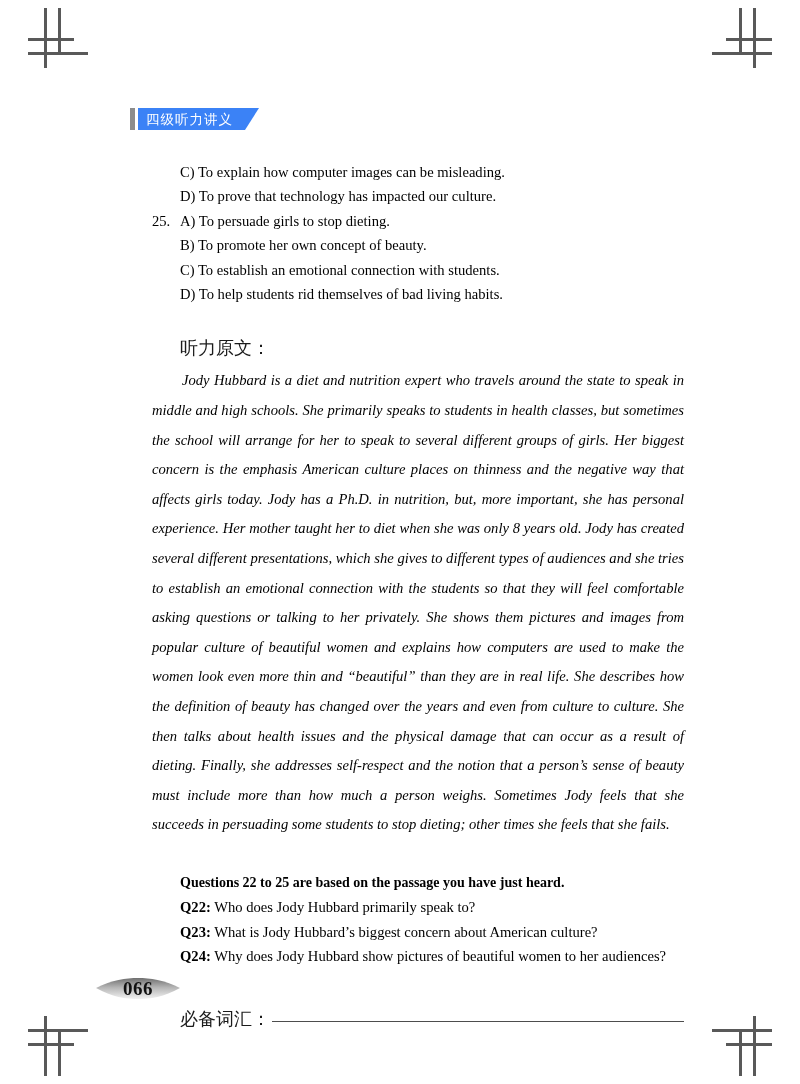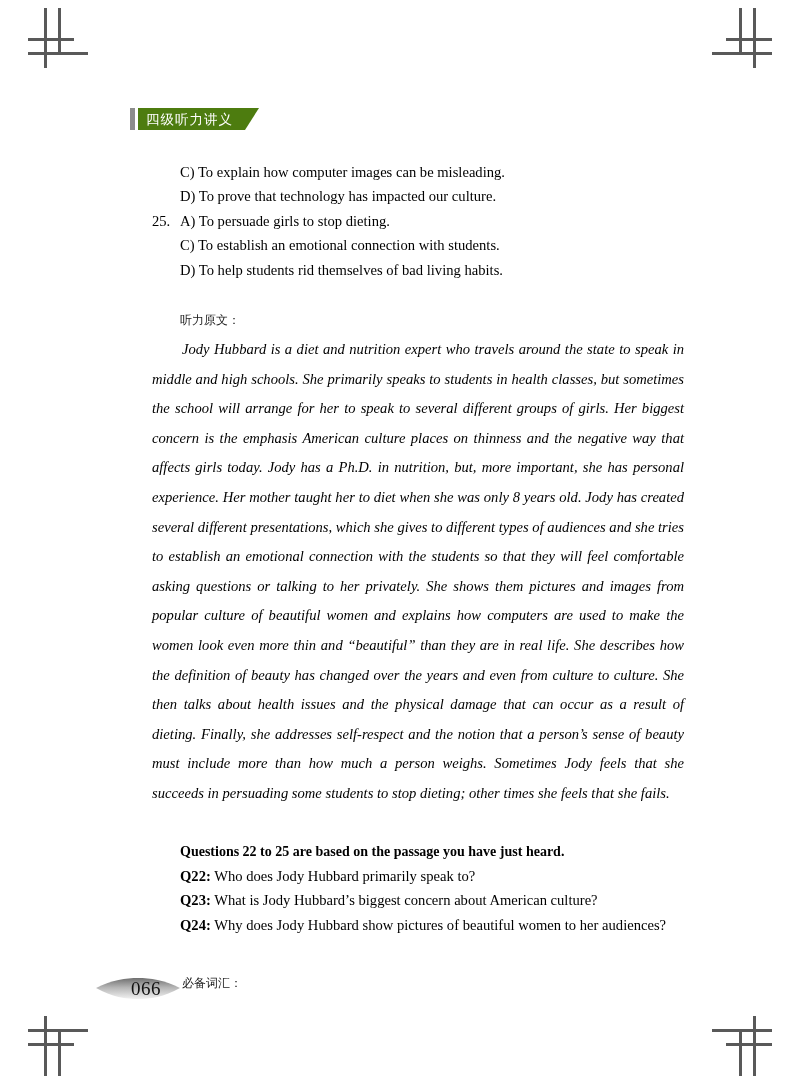--- a/index.html
+++ b/index.html
@@ -70,21 +70,21 @@
     display: flex;
     align-items: stretch;
     height: 22px;
   }
   .running-head .accent-bar {
     width: 5px;
     background: #8c8c8c;
     margin-right: 3px;
   }
   .running-head .banner {
-    background: #4d7c0f;
+    background: #3b82f6;
     color: #ffffff;
     font-family: "DejaVu Sans", "Liberation Sans", sans-serif;
     font-size: 13.5px;
     line-height: 22px;
     padding: 0 26px 0 8px;
     letter-spacing: 1px;
     white-space: nowrap;
     -webkit-clip-path: polygon(0 0, 100% 0, calc(100% - 14px) 100%, 0 100%);
     clip-path: polygon(0 0, 100% 0, calc(100% - 14px) 100%, 0 100%);
   }
@@ -106,21 +106,21 @@
   }
   .option-line .qnum {
     display: inline-block;
     width: 28px;
   }
   .option-line.indented { padding-left: 28px; }
 
   
   .cjk-label {
     font-family: "DejaVu Sans", "Liberation Sans", sans-serif;
-    font-size: 12px;
+    font-size: 18px;
     color: #1a1a1a;
   }
   .section-label {
     margin-top: 30px;
     margin-bottom: 6px;
     padding-left: 28px;
   }
 
   
   .passage {
@@ -149,21 +149,20 @@
     white-space: nowrap;
   }
   .question-line .qlabel { font-weight: bold; }
 
   
   .vocab {
     margin-top: 38px;
     padding-left: 28px;
     display: flex;
     align-items: baseline;
-    flex-direction: column;
   }
   .vocab .vocab-rule {
     flex: 1;
     border-bottom: 1.3px solid #4d4d4d;
     height: 0;
     margin-left: 2px;
     position: relative;
     top: -3px;
   }
 
@@ -177,27 +176,27 @@
   }
   .folio .ornament {
     position: absolute;
     left: 0;
     top: 3px;
     width: 84px;
     height: 22px;
   }
   .folio .folio-num {
     position: absolute;
-    left: 8px;
+    left: 0;
     top: 0;
     width: 84px;
     text-align: center;
     font-family: "Liberation Serif", "DejaVu Serif", serif;
     font-size: 19px;
-    font-weight: normal;
+    font-weight: bold;
     line-height: 28px;
     color: #111111;
     letter-spacing: 0.5px;
   }
 </style>
 </head>
 <body>
 
 <div class="crop-mark" id="mark-tl">
   <i class="v-in"></i>
@@ -233,20 +232,23 @@
 
   <div class="options">
     <div class="option-line indented">
       <span>C) To explain how computer images can be misleading.</span>
     </div>
     <div class="option-line indented">
       <span>D) To prove that technology has impacted our culture.</span>
     </div>
     <div class="option-line">
       <span class="qnum">25.</span><span>A) To persuade girls to stop dieting.</span>
+    </div>
+    <div class="option-line indented">
+      <span>B) To promote her own concept of beauty.</span>
     </div>
     <div class="option-line indented">
       <span>C) To establish an emotional connection with students.</span>
     </div>
     <div class="option-line indented">
       <span>D) To help students rid themselves of bad living habits.</span>
     </div>
   </div>
 
   <div class="section-label cjk-label">听力原文：</div>

